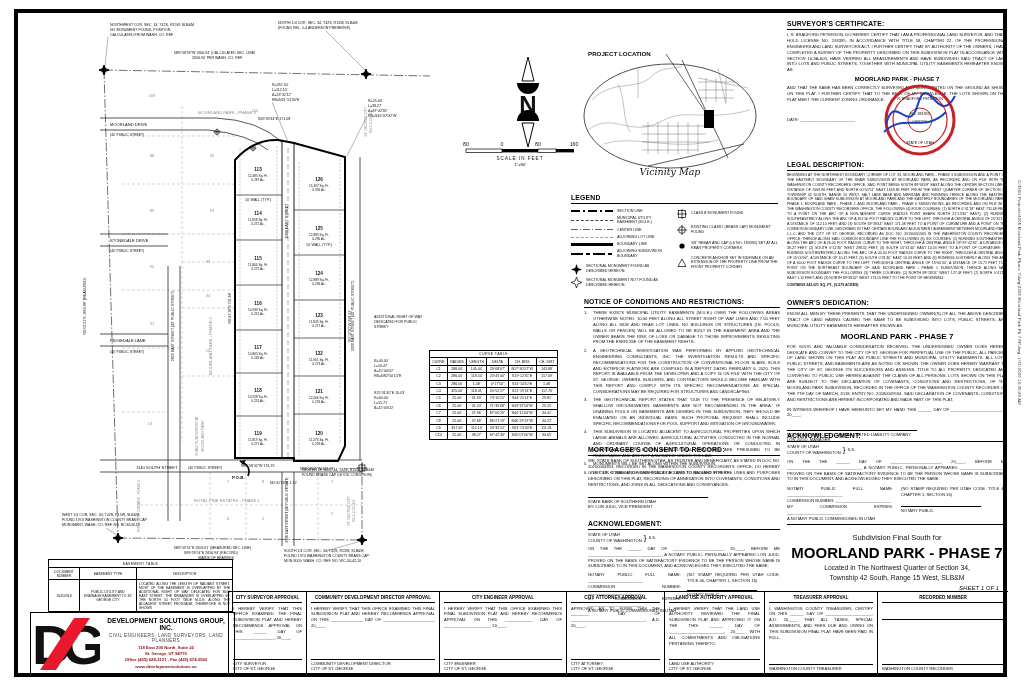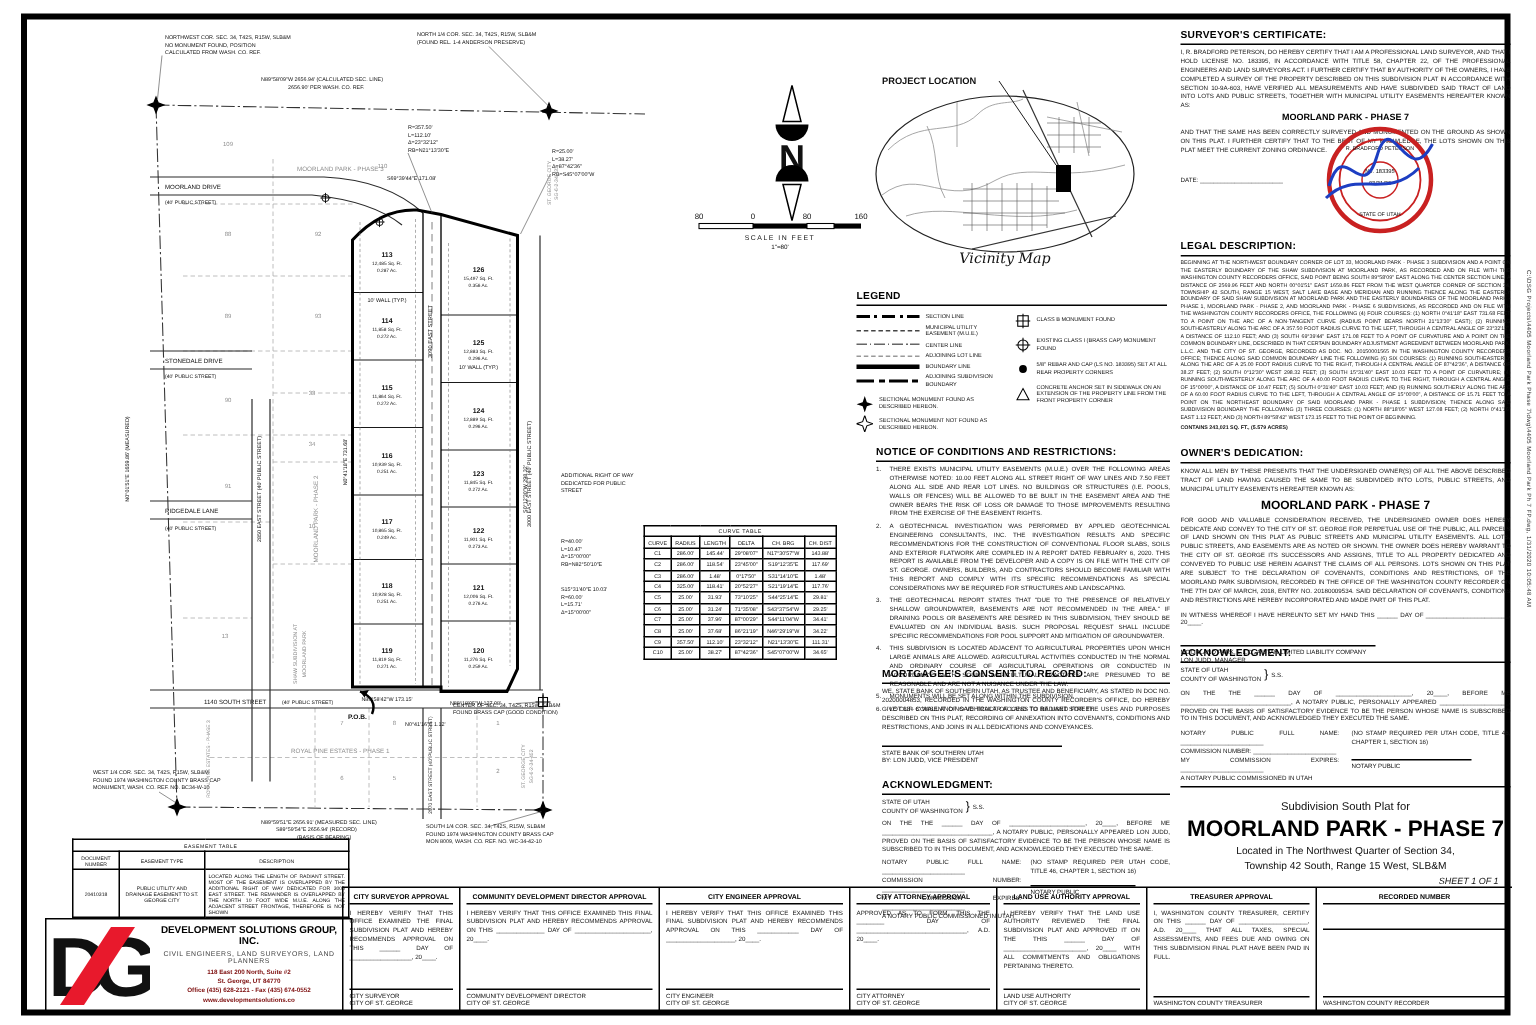--- a/index.html
+++ b/index.html
@@ -666,21 +666,21 @@
         <div class="bt">A NOTARY PUBLIC COMMISSIONED IN UTAH</div>
       </div>
       <div style="flex:1;">
         <div class="bt">(NO STAMP REQUIRED PER UTAH CODE, TITLE 46, CHAPTER 1, SECTION 16)</div>
         <div class="sigline" style="width:80px;margin-top:8px;">NOTARY PUBLIC</div>
       </div>
     </div>
   </div>
 
   <div class="abs ctr" id="titleblock">
-    <div class="tb1">Subdivision South Plat for</div>
+    <div class="tb1">Subdivision Final South for</div>
     <div class="tb2">MOORLAND PARK - PHASE 7</div>
     <div class="tb3">Located in The Northwest Quarter of Section 34,</div>
     <div class="tb3">Township 42 South, Range 15 West, SLB&amp;M</div>
     <div class="tb4">SHEET 1 OF 1</div>
   </div>
 
   <div class="abs" style="left:48px;top:559px;width:185px;">
     <table class="et">
       <tbody>
           <tr>

